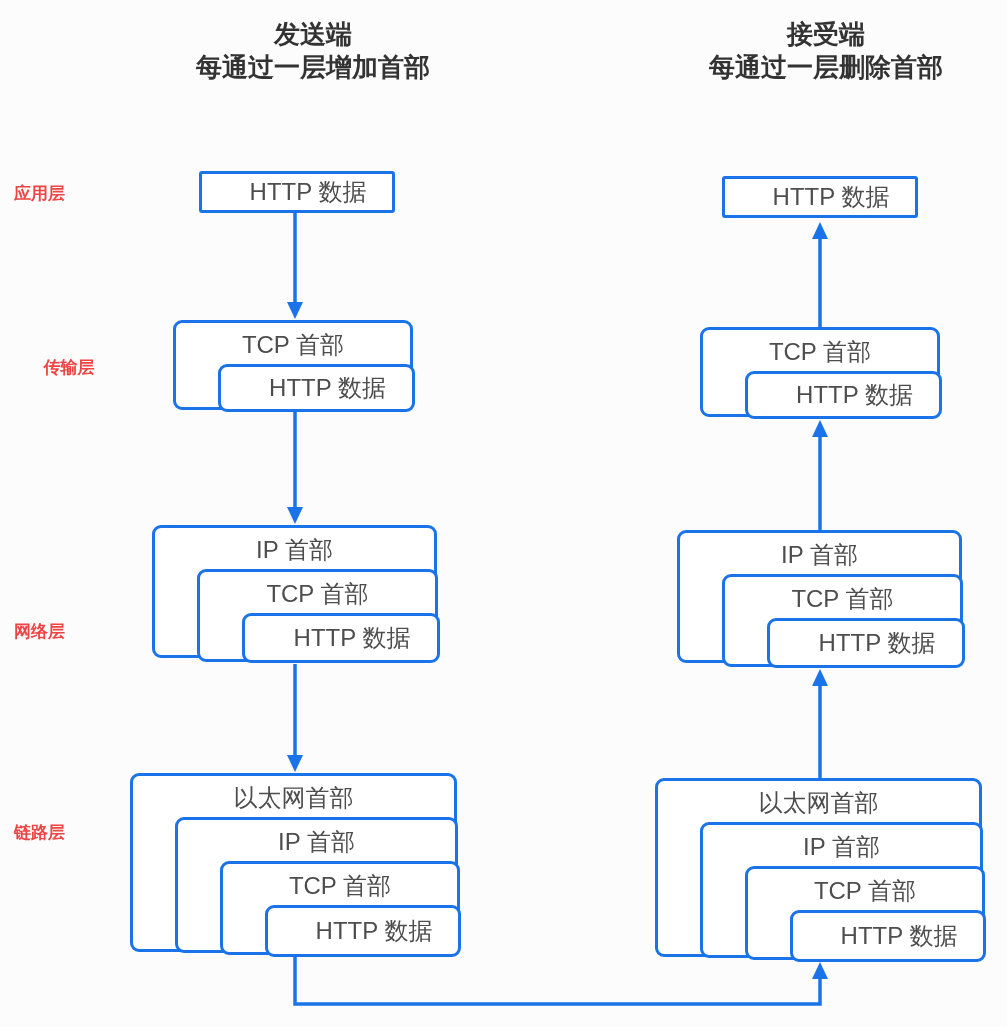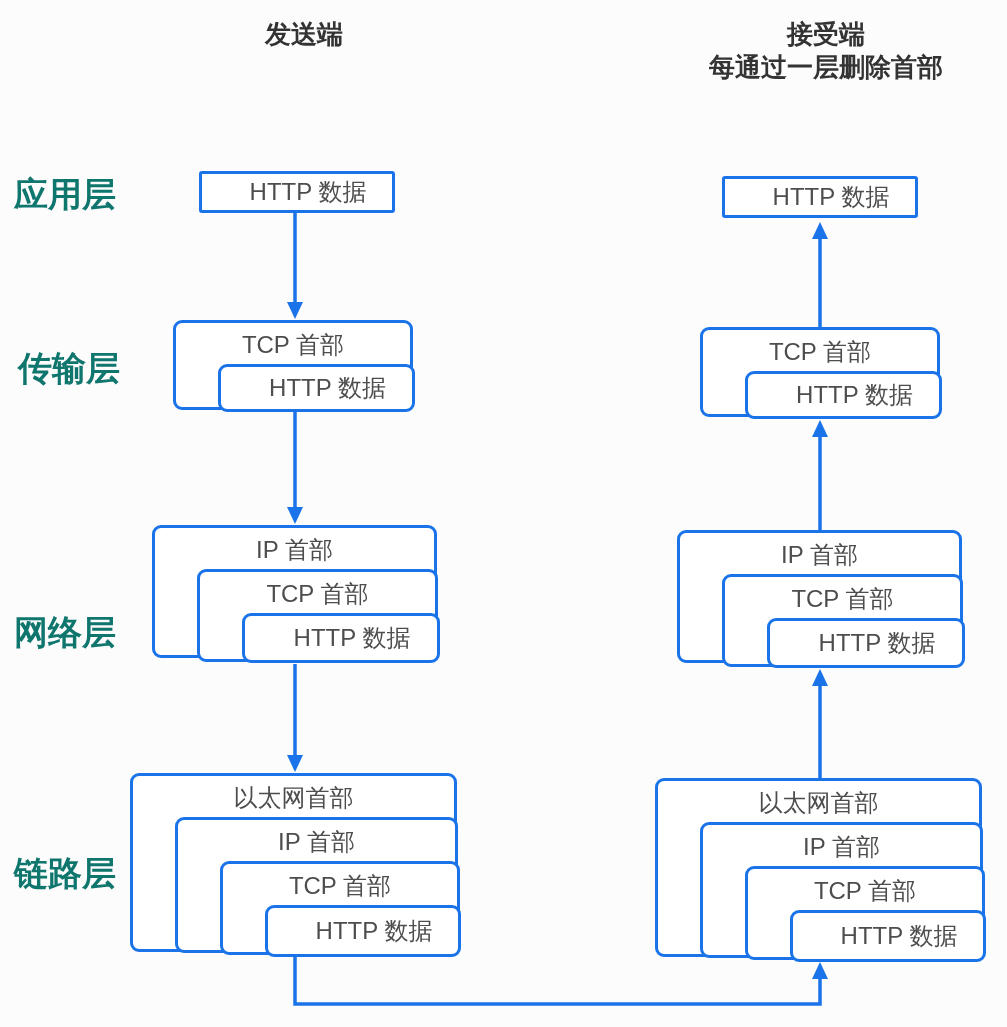--- a/index.html
+++ b/index.html
@@ -19,23 +19,23 @@
     text-align:center;
     color:#333333;
     font-weight:bold;
     font-size:26px;
     line-height:33px;
   }
   .layer-label{
     position:absolute;
     left:14px;
     width:110px;
-    color:#0f766e;
+    color:#ef4444;
     font-weight:bold;
-    font-size:34px;
+    font-size:17px;
     line-height:32px;
   }
   .box{
     position:absolute;
     box-sizing:border-box;
     border:3px solid #1a73e8;
     background:#ffffff;
     border-radius:9px;
     color:#4d4d4d;
     font-size:24px;
@@ -77,32 +77,33 @@
     <path d="M295,411 L295,520" stroke="#1a73e8" stroke-width="3.5" fill="none" marker-end="url(#ah)"></path>
     <path d="M295,664 L295,768" stroke="#1a73e8" stroke-width="3.5" fill="none" marker-end="url(#ah)"></path>
 
     <path d="M820,329 L820,226" stroke="#1a73e8" stroke-width="3.5" fill="none" marker-end="url(#ah)"></path>
     <path d="M820,532 L820,424" stroke="#1a73e8" stroke-width="3.5" fill="none" marker-end="url(#ah)"></path>
     <path d="M820,780 L820,673" stroke="#1a73e8" stroke-width="3.5" fill="none" marker-end="url(#ah)"></path>
 
     <path d="M295,952 L295,1004 L820,1004 L820,966" stroke="#1a73e8" stroke-width="3.5" fill="none" stroke-linejoin="miter" marker-end="url(#ah)"></path>
   </svg>
 
-  <div class="hdr" style="left:94px;top:18px;width:420px;">
+  <div class="hdr" style="left:103px;top:18px;width:420px;">
     <div>发送端</div>
+    <div>每通过一层增加首部</div>
   </div>
   <div class="hdr" style="left:616px;top:18px;width:420px;">
     <div>接受端</div>
     <div>每通过一层删除首部</div>
   </div>
 
   <div class="layer-label" style="top:178px;">应用层</div>
   <div class="layer-label" style="top:352px;text-align:center;">传输层</div>
   <div class="layer-label" style="top:616px;">网络层</div>
-  <div class="layer-label" style="top:857px;">链路层</div>
+  <div class="layer-label" style="top:817px;">链路层</div>
 
   <div class="box sharp center" style="left:199px;top:171px;width:196px;height:42px;">
     <span>HTTP 数据</span>
   </div>
 
   <div class="box" style="left:173px;top:320px;width:240px;height:90px;">
     <span class="strip">TCP 首部</span>
   </div>
   <div class="box center" style="left:218px;top:364px;width:197px;height:48px;">
     <span>HTTP 数据</span>

